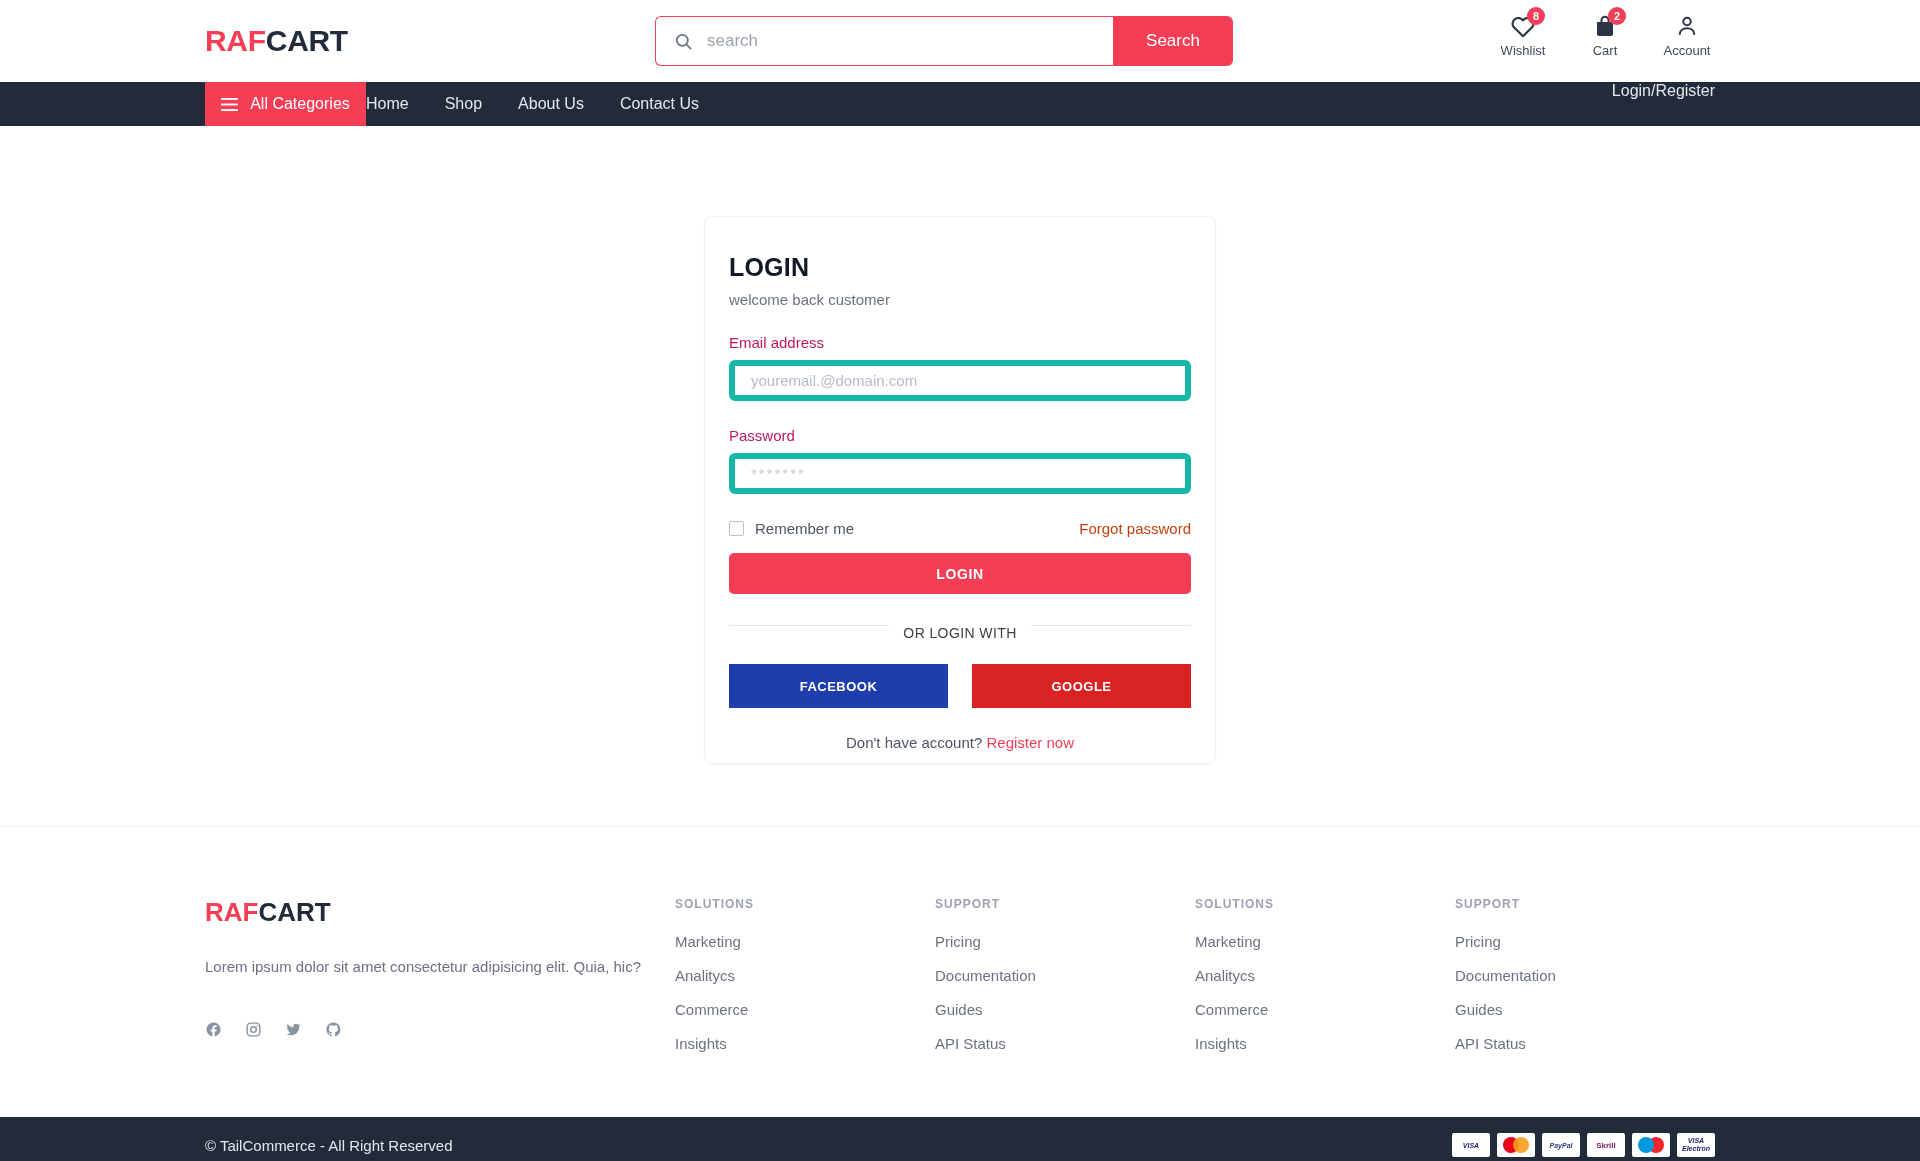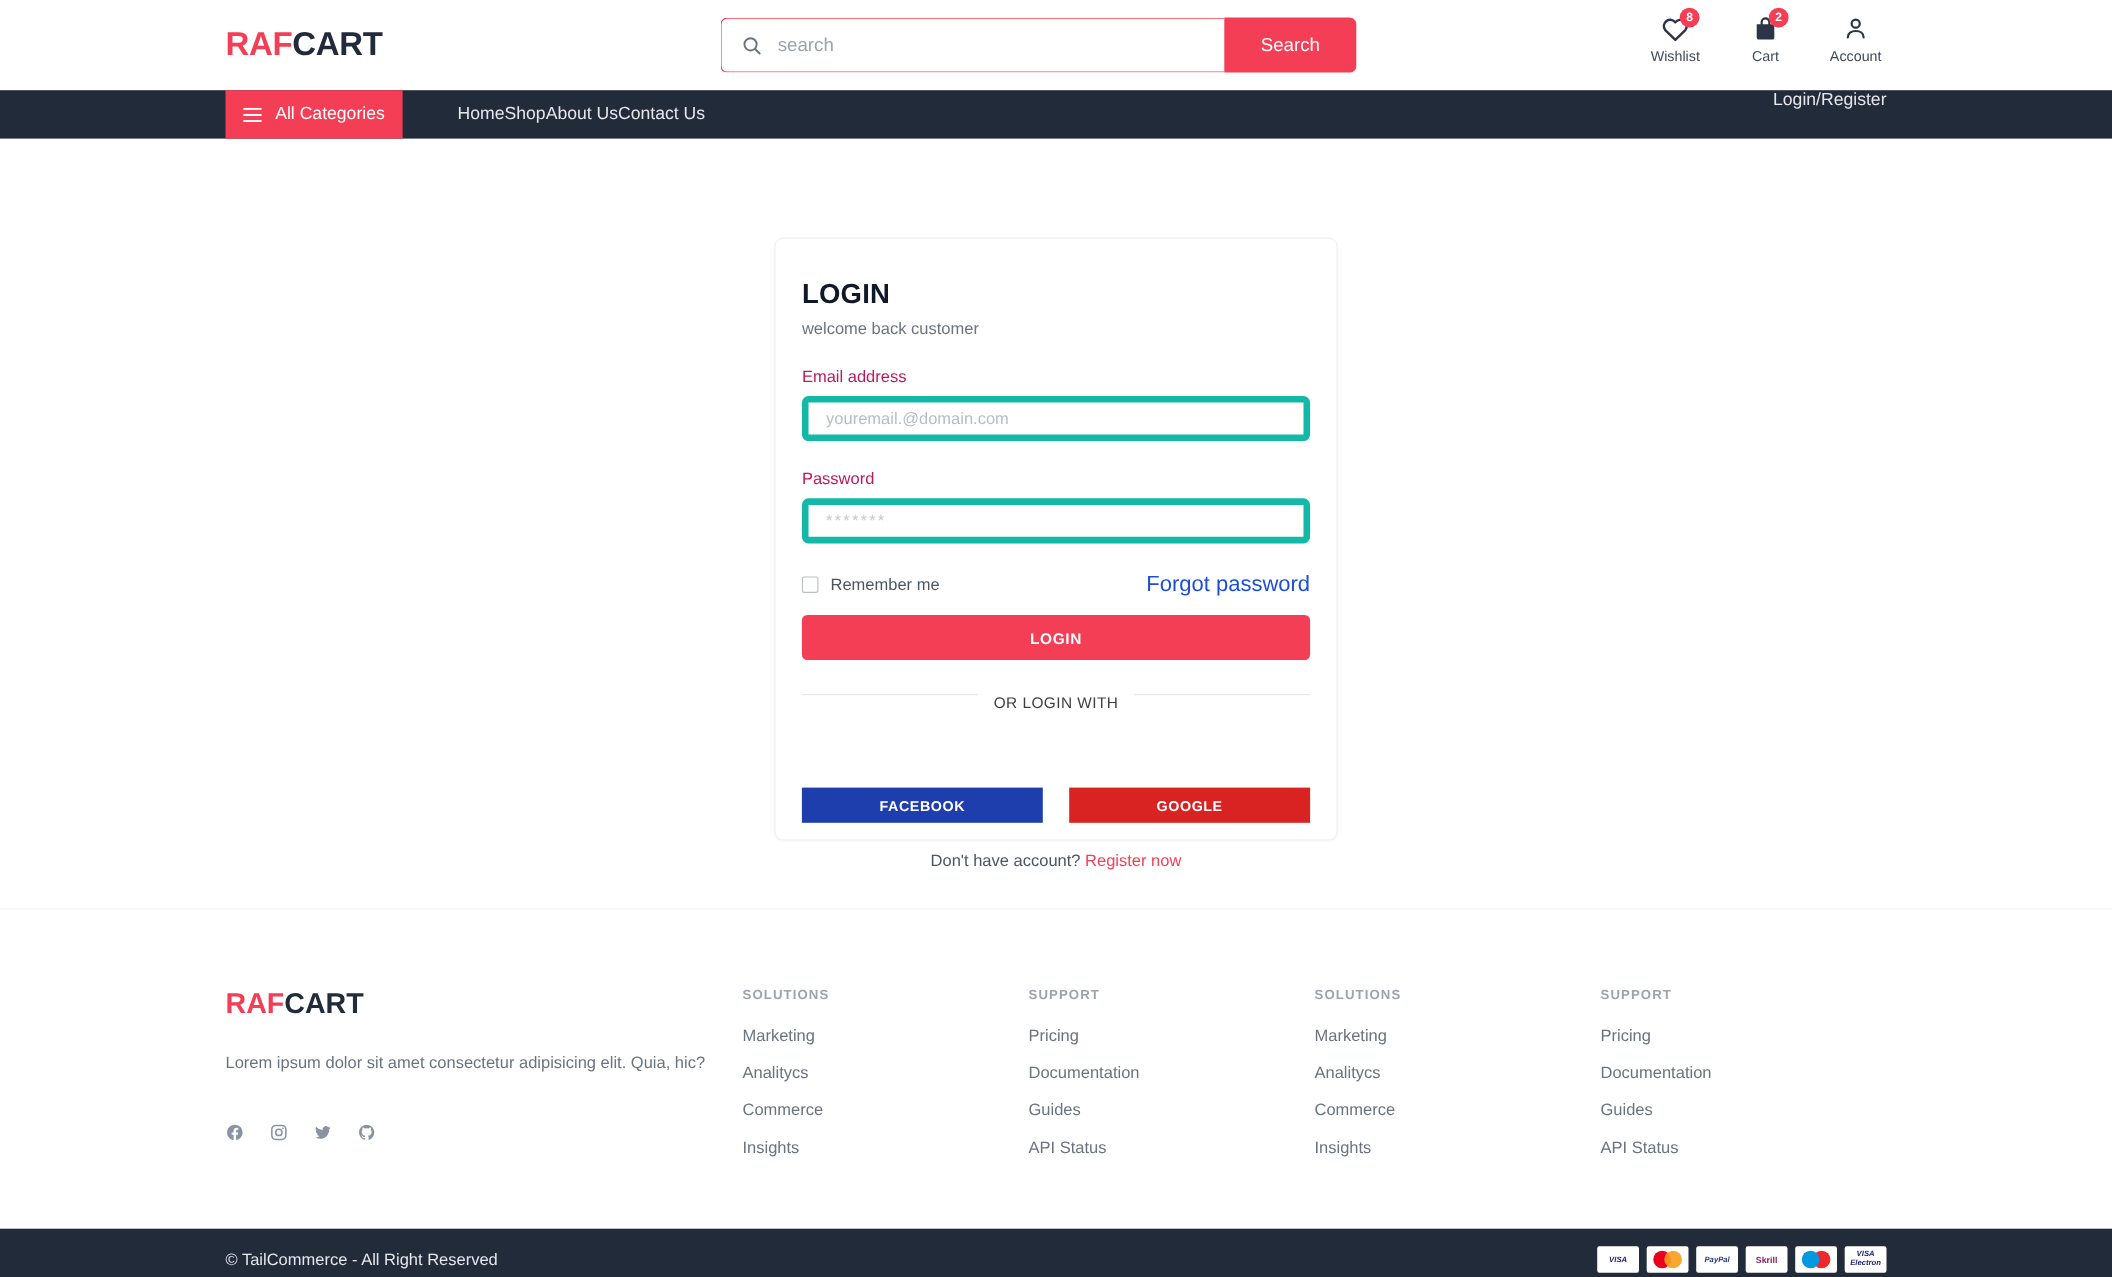--- a/index.html
+++ b/index.html
@@ -125,21 +125,21 @@
     display: flex;
     align-items: center;
     justify-content: center;
     gap: 12px;
     font-size: 16px;
     cursor: pointer;
   }
   .nav-links {
     display: flex;
     align-items: center;
-    margin-left: 50px;
+    gap: 36px;
   }
   .nav-links a {
     color: #E5E7EB;
     font-size: 16px;
     text-decoration: none;
     cursor: pointer;
   }
   .nav-right {
     position: absolute;
     right: 205px;
@@ -219,22 +219,22 @@
   }
   .cbox {
     width: 15px;
     height: 15px;
     border: 1px solid #B9BEC8;
     border-radius: 2px;
     background: #fff;
     cursor: pointer;
   }
   .forgot {
-    font-size: 20px;
-    color: #1d4ed8;
+    font-size: 15px;
+    color: #c2410c;
     text-decoration: none;
     cursor: pointer;
   }
   .login-btn {
     width: 100%;
     height: 41px;
     margin-top: 16px;
     background: #F43E55;
     color: #fff;
     border: none;
@@ -260,29 +260,28 @@
     height: 1px;
     background: #E5E7EB;
   }
   .social-btns {
     display: flex;
     gap: 24px;
     margin-top: 23px;
   }
   .sbtn {
     flex: 1;
-    height: 32px;
+    height: 44px;
     border: none;
     color: #fff;
     font-size: 13px;
     font-weight: 600;
     letter-spacing: 0.5px;
     font-family: "Liberation Sans", sans-serif;
     cursor: pointer;
-    margin-top: 46px;
   }
   .sbtn.fb { background: #1E3EAE; }
   .sbtn.gg { background: #D92222; }
   .have-account {
     text-align: center;
     margin-top: 26px;
     font-size: 15px;
     color: #4B5563;
   }
   .have-account a {

